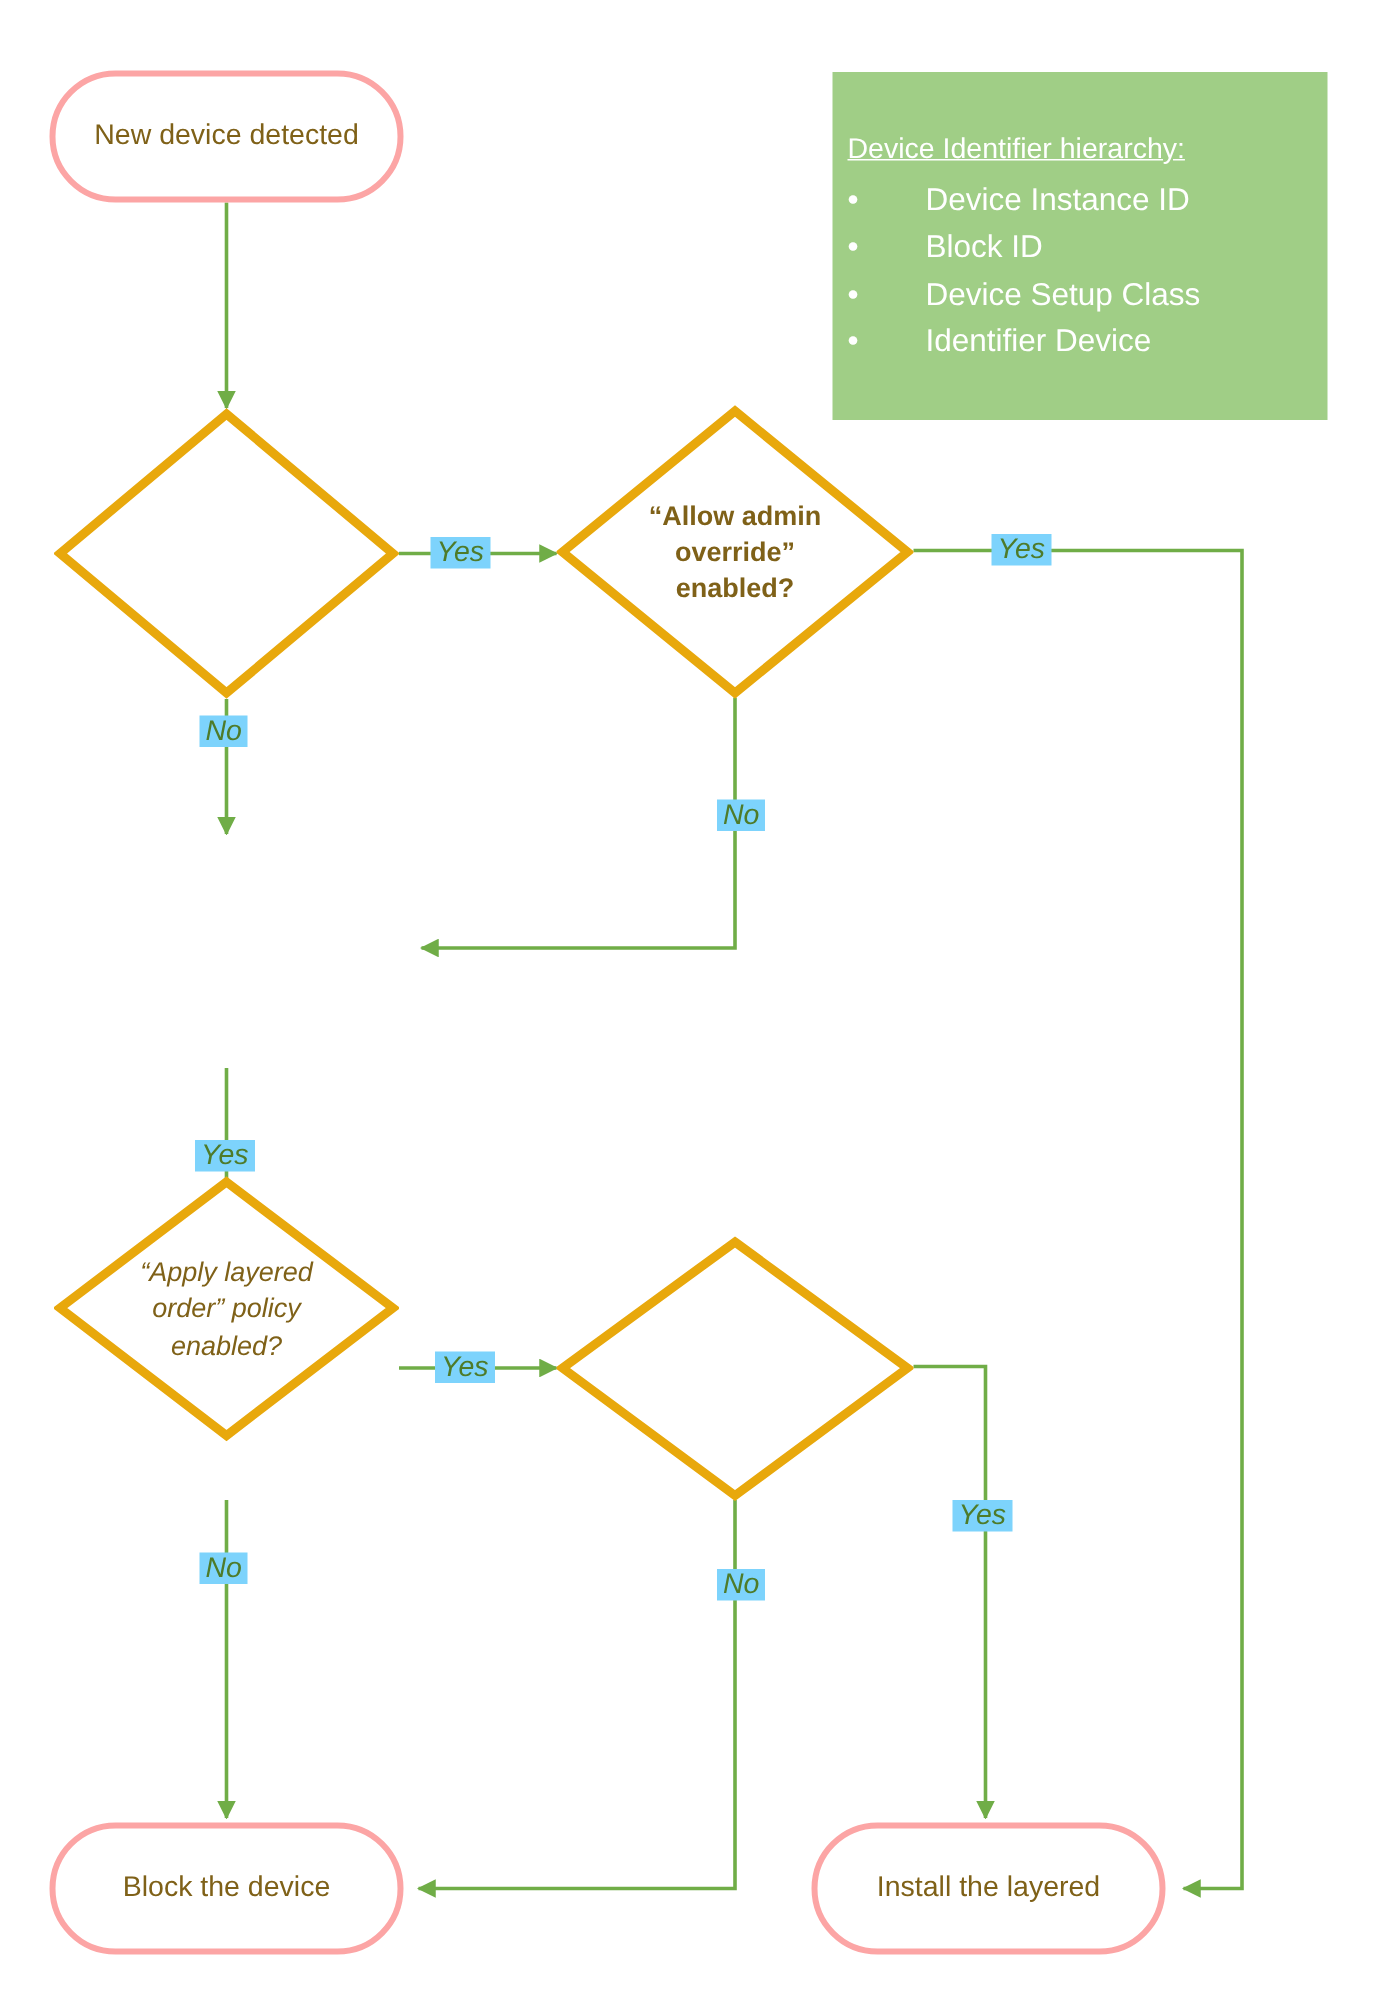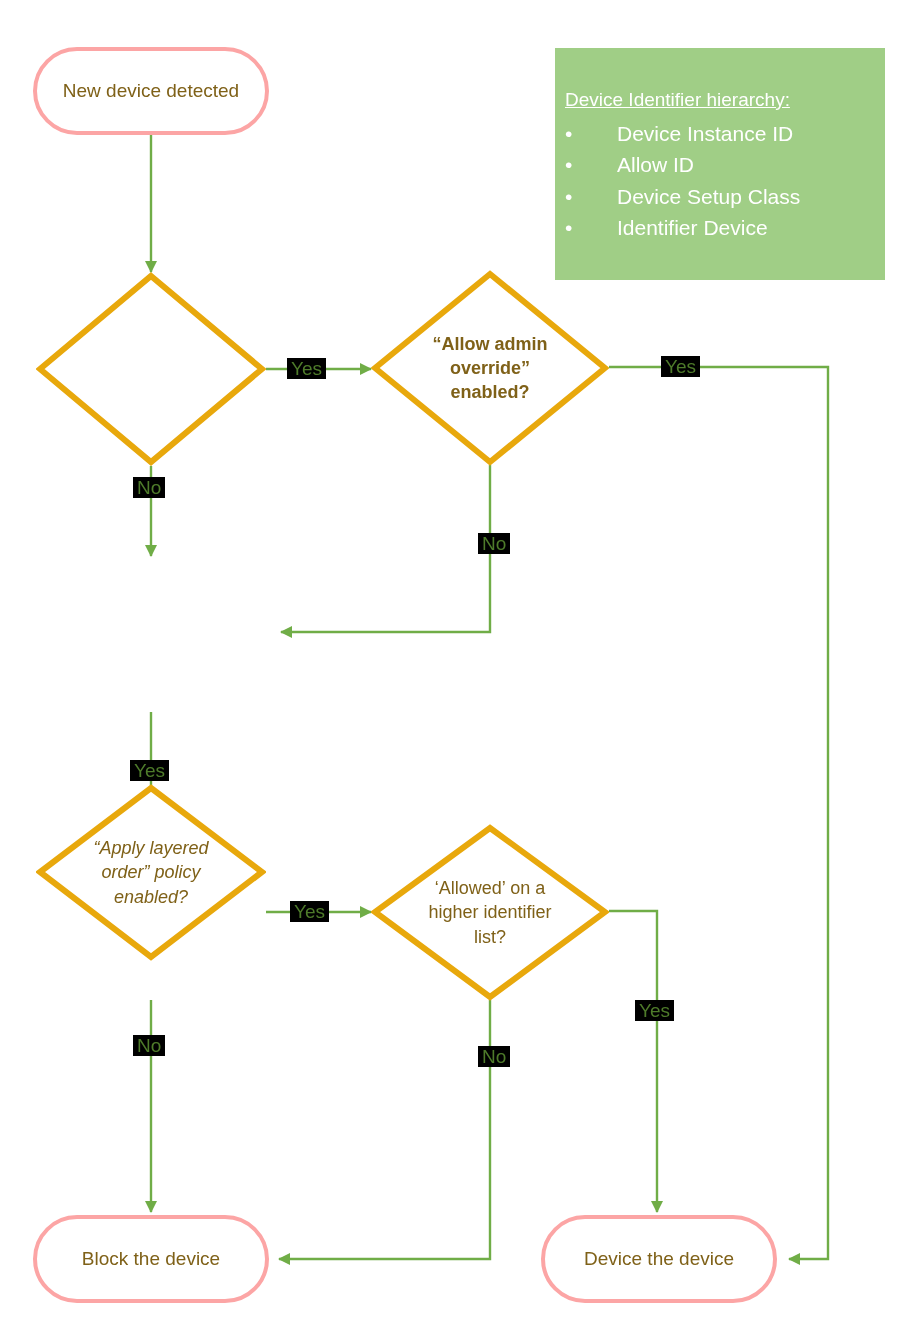--- a/index.html
+++ b/index.html
@@ -71,24 +71,25 @@
     line-height: 1.35;
     white-space: pre-line;
   }
 
   
   .edge-label {
     position: absolute;
     color: #4E7B2A;
     font-size: 19px;
     line-height: 1;
-    background: #000000;
+    background: #7dd3fc;
     padding: 1px 4px;
     z-index: 4;
     white-space: nowrap;
+    font-style: italic;
   }
 
   
   #legend {
     position: absolute;
     left: 555px;
     top: 48px;
     width: 330px;
     height: 232px;
     background: #A0CE86;
@@ -161,21 +162,21 @@
 
   <div id="legend">
     <div class="legend-title">Device Identifier hierarchy:</div>
     <ul>
       <li>
         <span class="bullet">•</span>
         <span>Device Instance ID</span>
       </li>
       <li>
         <span class="bullet">•</span>
-        <span>Allow ID</span>
+        <span>Block ID</span>
       </li>
       <li>
         <span class="bullet">•</span>
         <span>Device Setup Class</span>
       </li>
       <li>
         <span class="bullet">•</span>
         <span>Identifier Device</span>
       </li>
     </ul>
@@ -207,31 +208,28 @@
     </svg>
     <div class="dlabel">“Apply layered
 order” policy
 enabled?</div>
   </div>
 
   <div class="decision" style="left:371px; top:824px; width:238px; height:177px;">
     <svg class="dshape" viewBox="0 0 238 177" preserveAspectRatio="none">
       <polygon points="119,4 234,88 119,173 4,88" fill="#ffffff" stroke="#E8A80C" stroke-width="6"></polygon>
     </svg>
-    <div class="dlabel">‘Allowed’ on a
-higher identifier
-list?</div>
   </div>
 
   <div class="terminator" style="left:33px; top:1215px; width:236px; height:88px;">
     <span>Block the device</span>
   </div>
 
   <div class="terminator" style="left:541px; top:1215px; width:236px; height:88px;">
-    <span>Device the device</span>
+    <span>Install the layered</span>
   </div>
 
   <div class="edge-label" style="left:287px; top:358px;">Yes</div>
   <div class="edge-label" style="left:133px; top:477px;">No</div>
   <div class="edge-label" style="left:661px; top:356px;">Yes</div>
   <div class="edge-label" style="left:478px; top:533px;">No</div>
   <div class="edge-label" style="left:130px; top:760px;">Yes</div>
   <div class="edge-label" style="left:290px; top:901px;">Yes</div>
   <div class="edge-label" style="left:133px; top:1035px;">No</div>
   <div class="edge-label" style="left:635px; top:1000px;">Yes</div>

